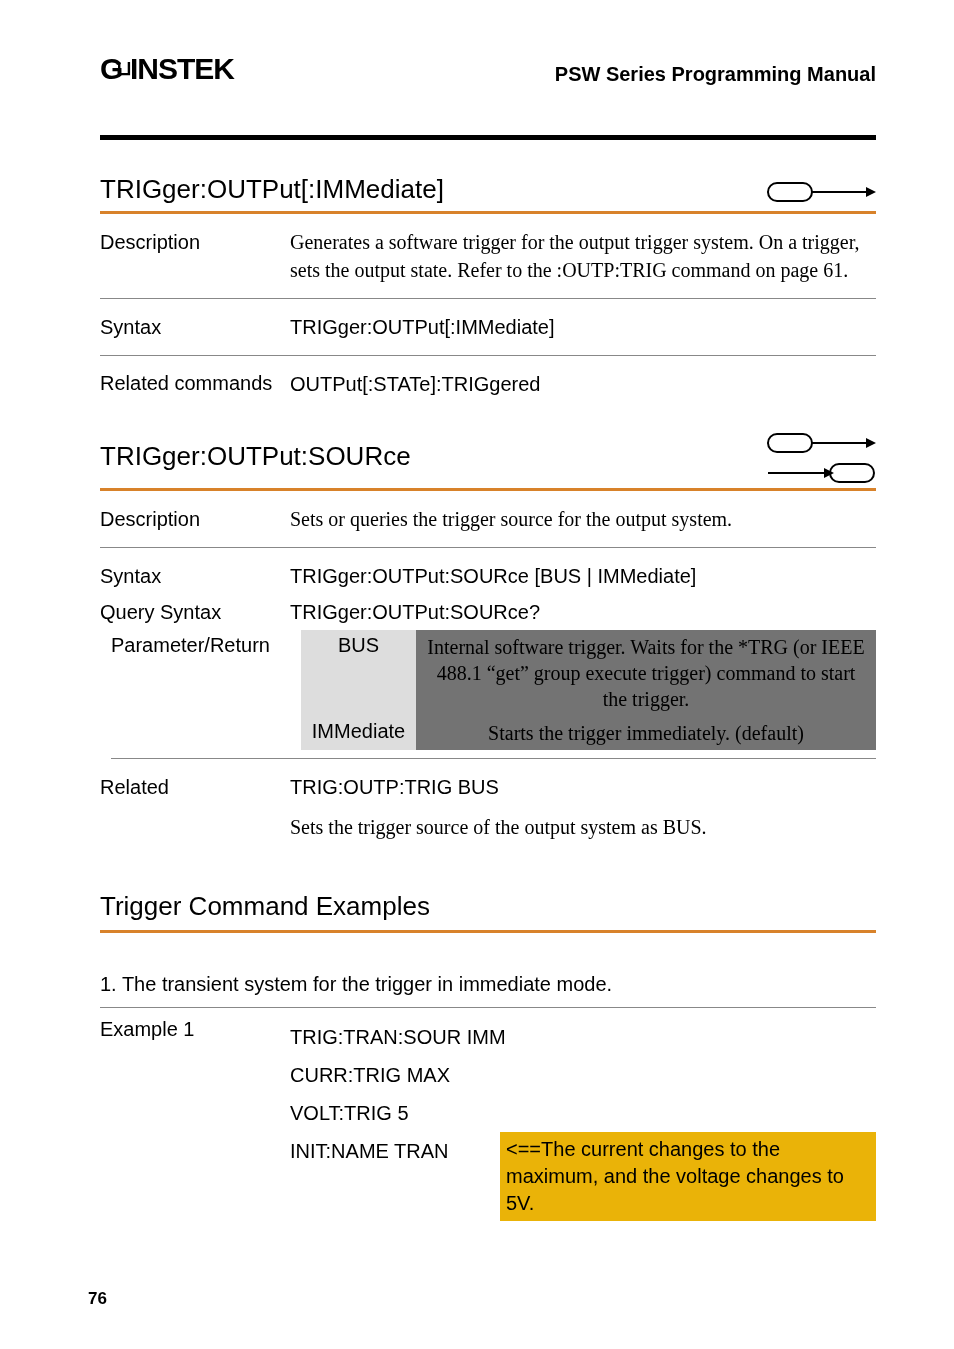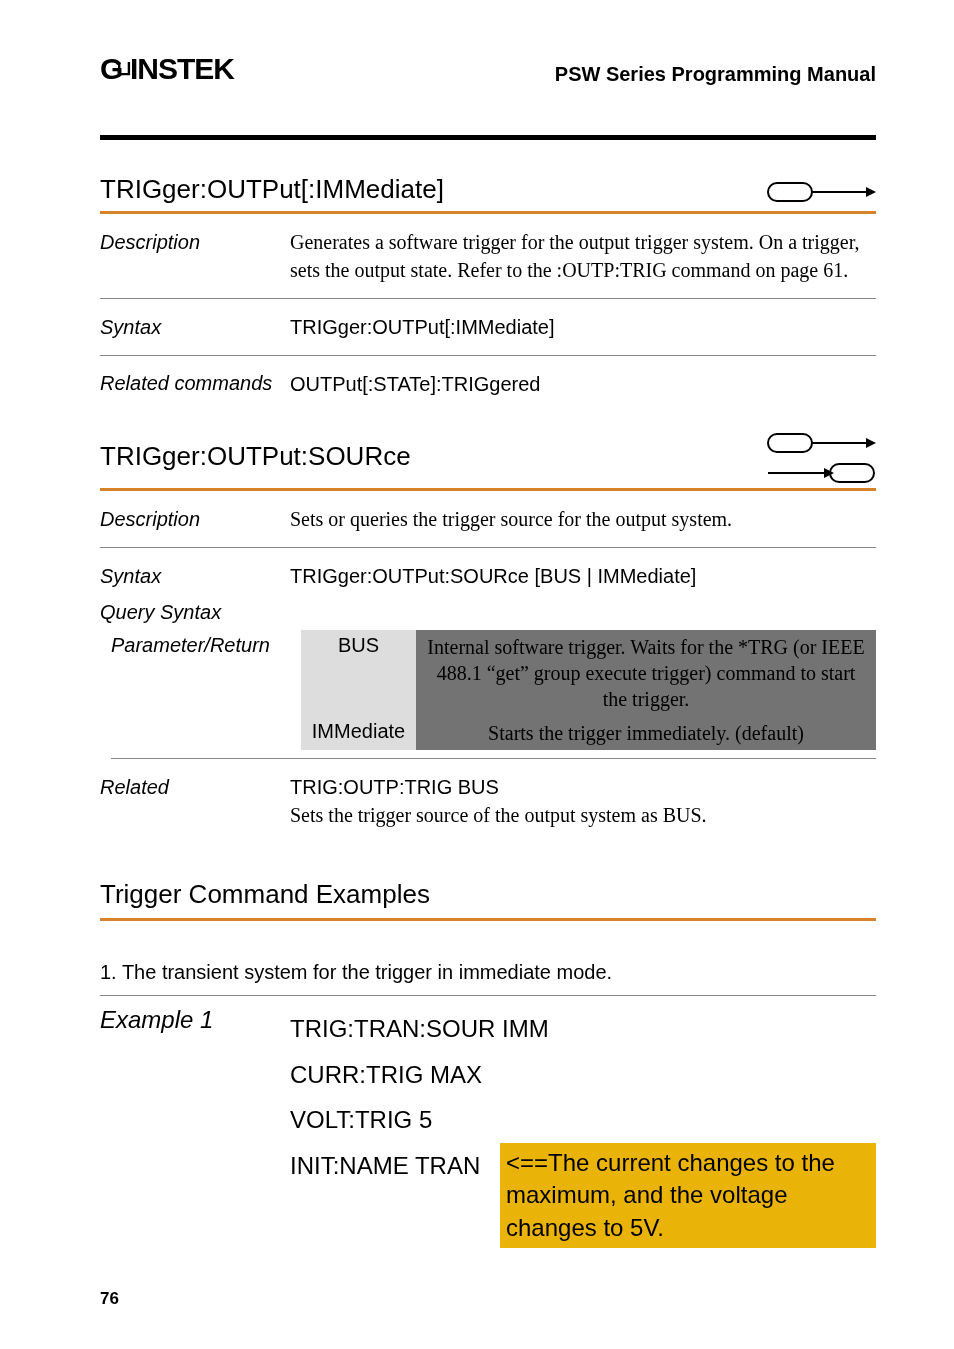--- a/index.html
+++ b/index.html
@@ -63,59 +63,58 @@
     padding: 14px 0 14px 0;
     border-bottom: 1px solid #888;
     font-size: 20px;
     line-height: 1.4;
   }
   .desc-row.no-border { border-bottom: none; }
   .label-col {
     width: 190px;
     flex-shrink: 0;
     font-family: Arial, sans-serif;
-    font-style: italic;
   }
   .value-col {
     flex: 1;
     font-family: Georgia, serif;
   }
   .value-col.sans { font-family: Arial, sans-serif; }
   .sub-heading {
     font-size: 26px;
     margin-top: 36px;
     padding-bottom: 6px;
   }
   .numbered {
     font-size: 20px;
     padding: 16px 0 10px 0;
     border-bottom: 1px solid #888;
     line-height: 1.3;
   }
   .cmd-block {
     display: flex;
-    font-size: 24px;
+    font-size: 20px;
     padding-top: 10px;
   }
   .cmd-lines { line-height: 1.9; }
   .cmd-line-row {
     display: flex;
     align-items: flex-start;
   }
   .cmd-left { width: 210px; flex-shrink: 0; }
   .cmd-note {
     background: #eab308;
     padding: 4px 6px;
     line-height: 1.35;
     font-family: Arial, sans-serif;
   }
   .pg-num {
     position: absolute;
     bottom: 40px;
-    left: 100px;
+    left: 88px;
     font-weight: 700;
     font-size: 17px;
   }
   .pr-bus-outer {
     display: flex;
     border-bottom: 1px solid #888;
     padding: 0 0 8px 0;
     font-size: 20px;
     margin-left: 11px;
   }
@@ -201,41 +200,42 @@
   <div class="value-col">Sets or queries the trigger source for the output system.</div>
 </div>
 
 <div class="desc-row" style="border-bottom:none; padding-bottom:4px;">
   <div class="label-col">Syntax</div>
   <div class="value-col sans">TRIGger:OUTPut:SOURce [BUS | IMMediate]</div>
 </div>
 
 <div class="desc-row" style="padding-top:4px; border-bottom:none; padding-bottom:4px;">
   <div class="label-col">Query Syntax</div>
+  <div class="value-col sans">TRIGger:OUTPut:SOURce?</div>
 </div>
 
 <div class="pr-bus-outer">
   <div class="label-col" style="padding-top:4px;">Parameter/Return</div>
   <div class="inner-grid">
     <div class="inner-row">
       <div class="inner-key">BUS</div>
       <div class="inner-val">Internal software trigger. Waits for the *TRG (or IEEE 488.1 “get” group execute trigger) command to start the trigger.</div>
     </div>
     <div class="inner-row">
       <div class="inner-key">IMMediate</div>
       <div class="inner-val">Starts the trigger immediately. (default)</div>
     </div>
   </div>
 </div>
 
 <div class="desc-row no-border">
   <div class="label-col">Related</div>
   <div class="value-col sans">
     <div>TRIG:OUTP:TRIG BUS</div>
-    <div style="font-family: Georgia, serif; ">Sets the trigger source of the output system as BUS.</div>
+    <div style="font-family: Georgia, serif; margin-top: 12px;">Sets the trigger source of the output system as BUS.</div>
   </div>
 </div>
 
 <div class="sub-heading">Trigger Command Examples</div>
 <div class="orange-line"></div>
 
 <div style="height: 22px;"></div>
 <div class="numbered">1.   The transient system for the trigger in immediate mode.</div>
 
 <div class="cmd-block">

